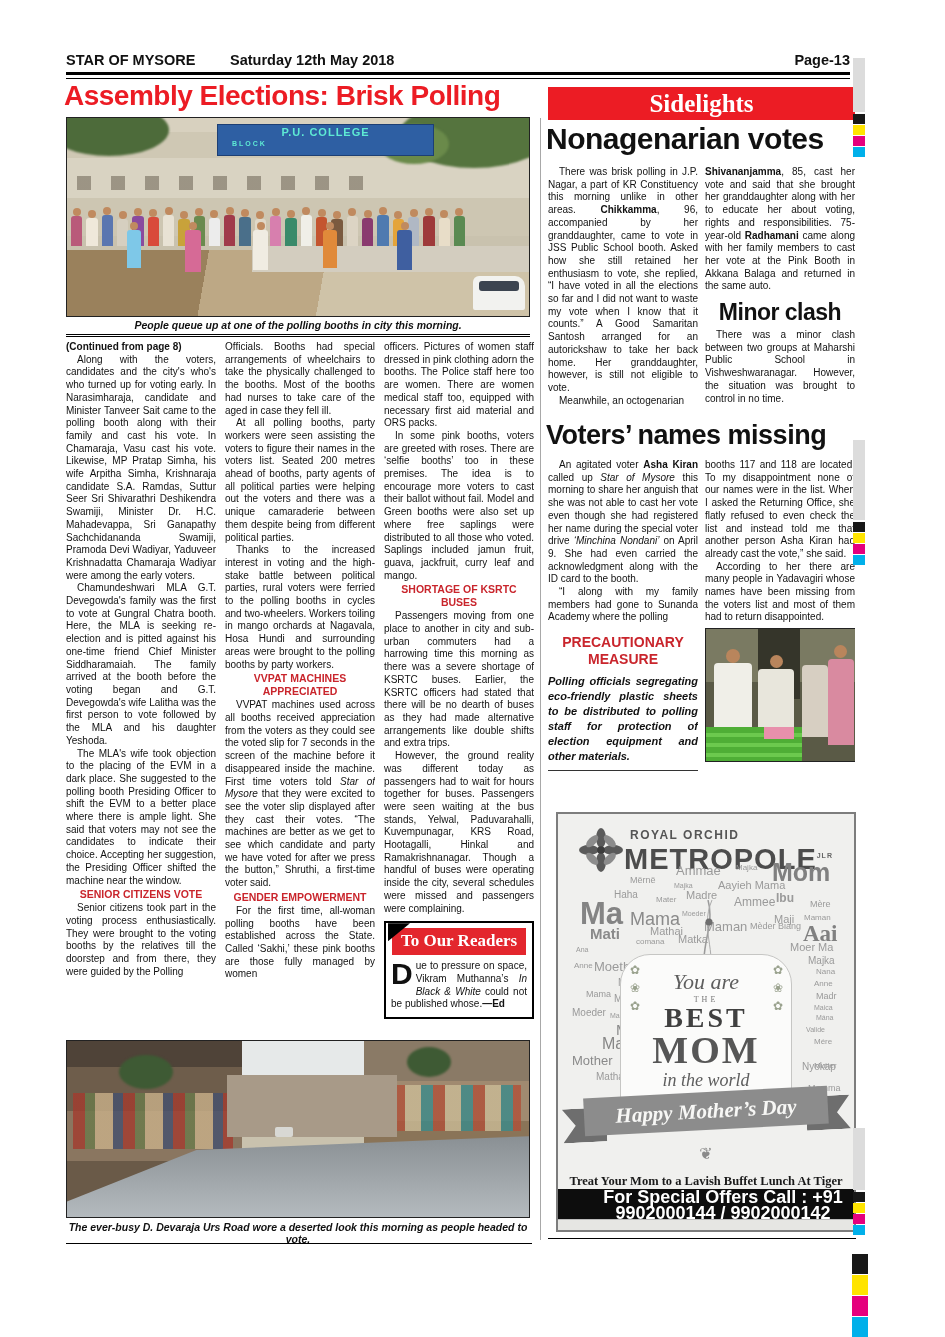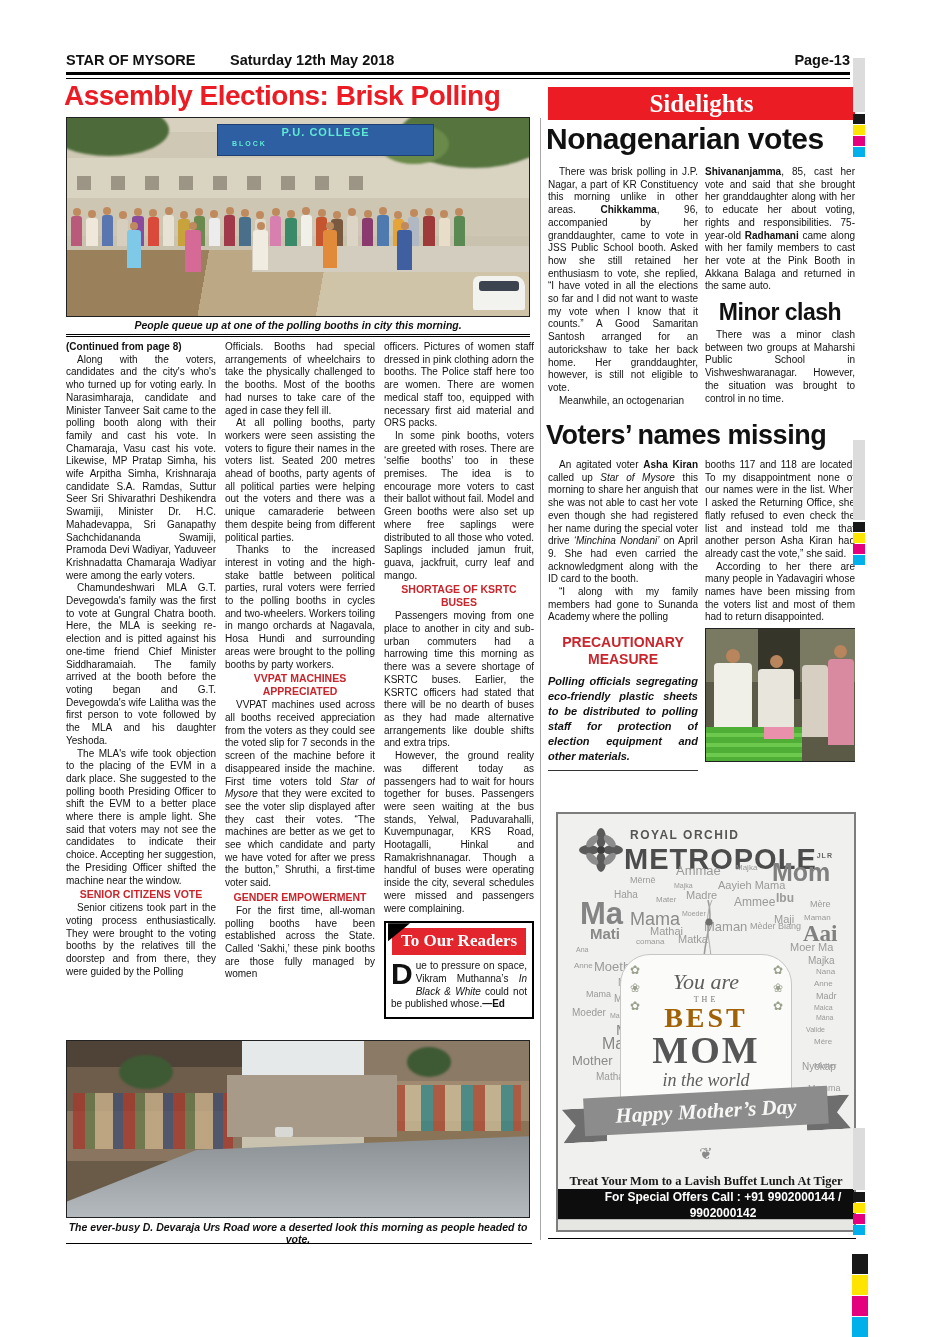--- a/index.html
+++ b/index.html
@@ -114,38 +114,38 @@
   .ad-brand .t{font-size:12px;font-weight:bold;letter-spacing:1.5px;color:#555;margin-left:6px;}
   .ad-brand .m{font-size:29px;font-weight:bold;letter-spacing:1px;color:#4c4c4c;line-height:28px;}
   .ad-brand sup{font-size:7px;color:#666;}
   .ad-word{position:absolute;color:#9a9a9a;white-space:nowrap;line-height:1;}
   .ad-strings{position:absolute;left:120px;top:86px;}
   .badge{position:absolute;left:50%;top:140px;transform:translateX(-50%);width:170px;height:170px;
      background:#fbfbfa;border:1px solid #c6c6c4;border-radius:30px;text-align:center;
      font-family:"Liberation Serif",serif;color:#5e5e5e;}
   .badge .youare{font-style:italic;font-size:22px;margin-top:14px;}
   .badge .the{font-size:8px;letter-spacing:3px;color:#777;}
-  .badge .best{font-size:28px;font-weight:bold;letter-spacing:3px;line-height:28px;color:#a16207;}
+  .badge .best{font-size:28px;font-weight:bold;letter-spacing:3px;line-height:28px;color:#404040;}
   .badge .mom{font-size:38px;font-weight:bold;letter-spacing:2px;line-height:36px;color:#565656;}
   .badge .world{font-style:italic;font-size:18px;margin-top:2px;}
   .flourish{position:absolute;font-size:12px;color:#9aa28e;writing-mode:vertical-rl;letter-spacing:4px;}
   .ribbon{position:absolute;left:0;top:272px;width:100%;height:52px;transform:rotate(-3deg);}
   .ribbon .tail{position:absolute;top:16px;width:44px;height:34px;background:#6e6e6e;}
   .ribbon .tail.l{left:4px;clip-path:polygon(0 0,100% 0,100% 100%,0 100%,30% 50%);}
   .ribbon .tail.r{right:4px;clip-path:polygon(0 0,100% 0,70% 50%,100% 100%,0 100%);}
   .ribbon .band{position:absolute;left:26px;right:26px;top:6px;height:38px;background:#8c8c8c;
      display:flex;align-items:center;justify-content:center;}
   .ribbon .band span{font-family:"Liberation Serif",serif;font-style:italic;font-weight:bold;
      font-size:21px;color:#f7f7f5;}
   .ornament{position:absolute;left:50%;transform:translateX(-50%);top:330px;font-size:16px;color:#8a8a8a;}
   .ad-tagline{position:absolute;left:0;top:360px;width:100%;text-align:center;
      font-family:"Liberation Serif",serif;font-weight:bold;font-size:12.5px;color:#1a1a1a;}
   .ad-black{position:absolute;left:0;top:375px;width:100%;height:30px;background:#0d0d0d;color:#fff;
      text-align:center;font-weight:bold;}
-  .ad-black .o1{font-size:12px;line-height:16px;padding-left:34px;}
+  .ad-black .o1{font-size:18px;line-height:16px;padding-left:34px;}
   .ad-black .o2{font-size:12px;line-height:13px;}
   .ad-strip{position:absolute;left:0;top:405px;width:100%;height:11px;background:#e6e6e3;border-top:1px solid #bbb;}
 
   
   .regbar{background:#dcdcdc;width:12px;}
   .regK{background:#181818;}.regY{background:#ffe400;}.regM{background:#e5007d;}.regC{background:#00b0ea;}
   .regsq{width:12px;height:10px;}
   .regsq-big{width:16px;height:20px;}
 </style>
 </head>

